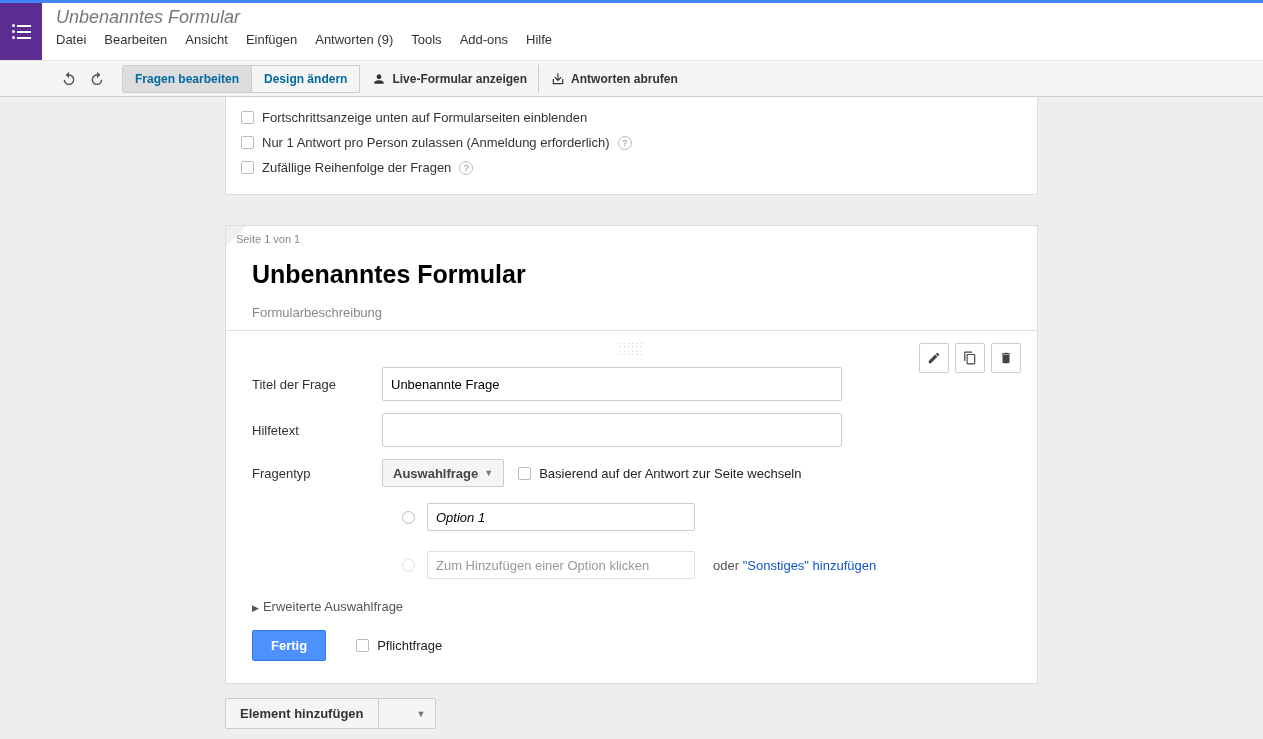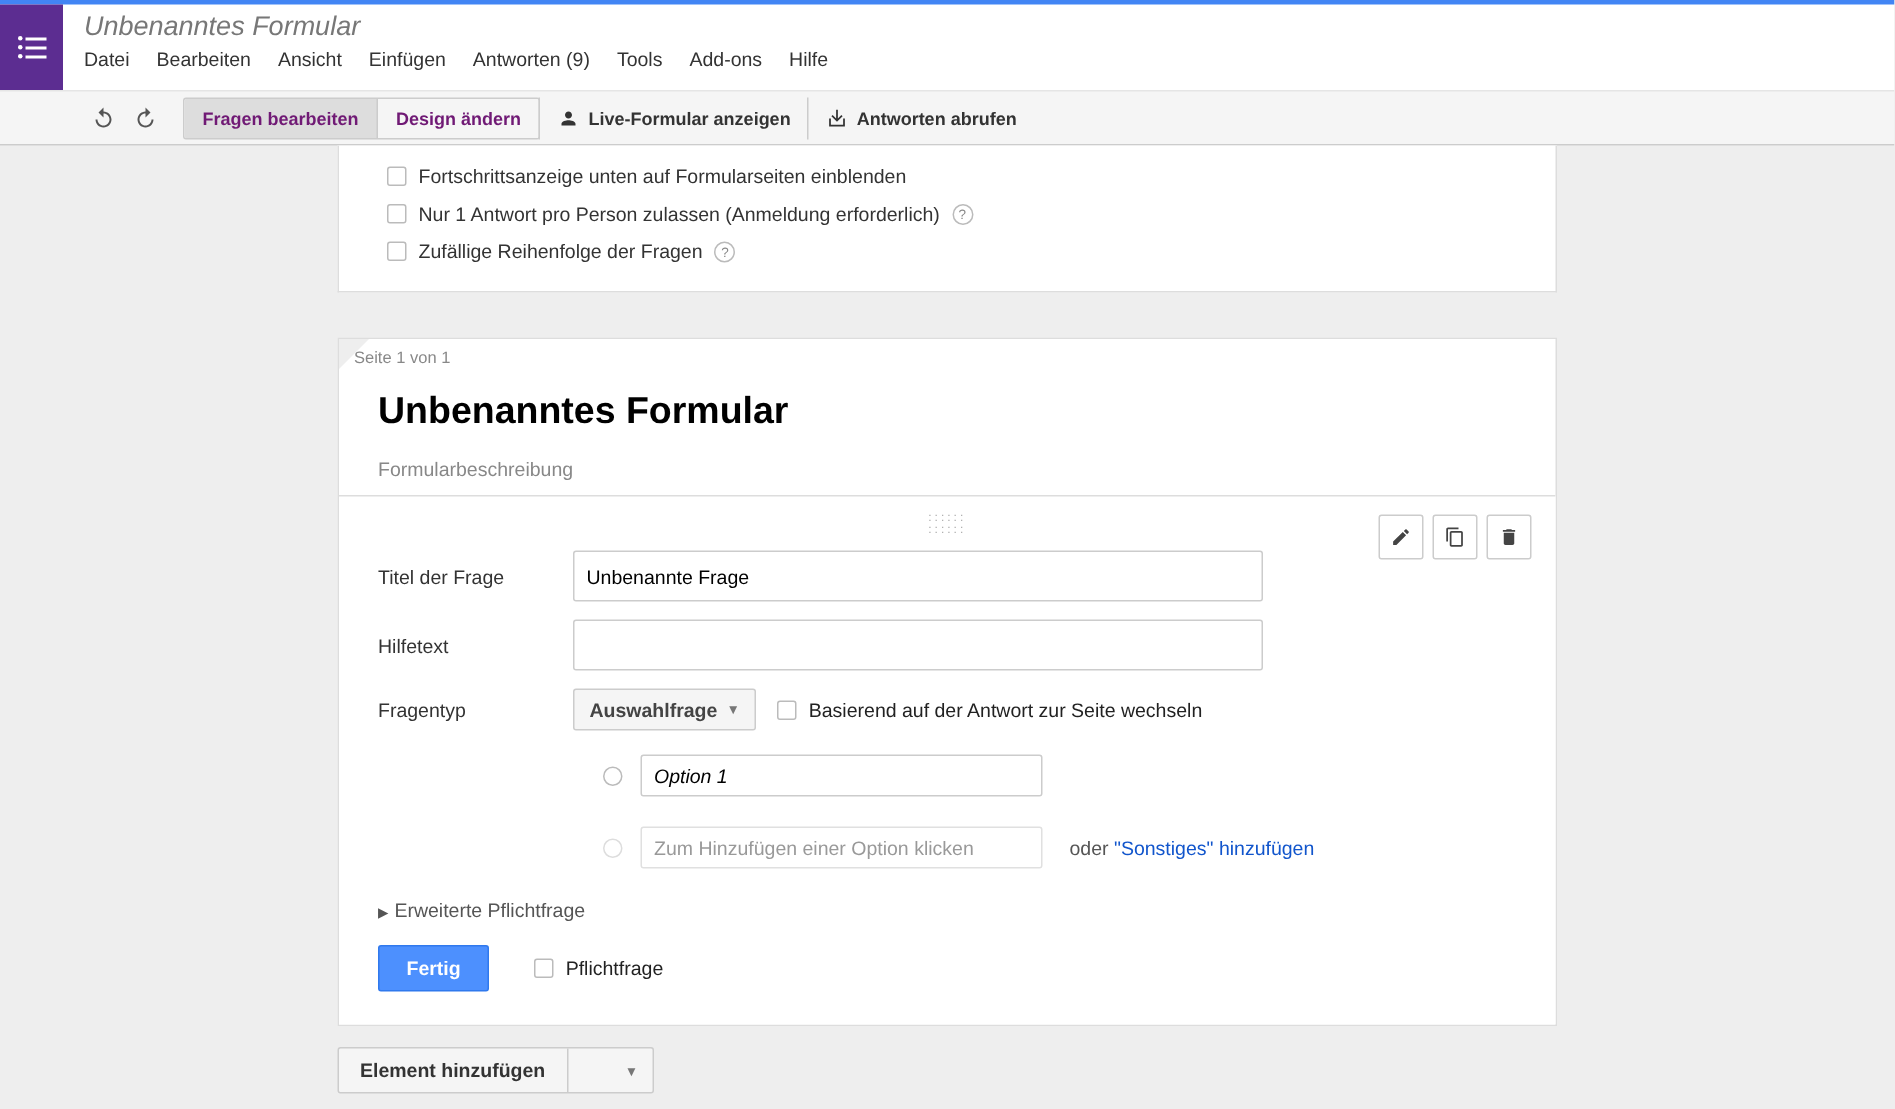--- a/index.html
+++ b/index.html
@@ -12,29 +12,29 @@
 .ham-dot { width:3px; height:3px; background:#fff; border-radius:50%; }
 .ham-line { width:14px; height:2px; background:#fff; }
 .top-content { flex:1; padding:4px 14px 0 14px; }
 .doc-title { font-size:18px; font-style:italic; color:#777; margin-bottom:2px; }
 .menubar { display:flex; gap:18px; color:#333; font-size:13px; }
 .menubar > div { cursor:pointer; padding:2px 0; }
 
 .toolbar { background:#f5f5f5; border-top:1px solid #e5e5e5; border-bottom:1px solid #ccc; height:37px; display:flex; align-items:center; padding:0 14px 0 58px; gap:0; }
 .tb-ico { width:22px; height:22px; display:flex; align-items:center; justify-content:center; color:#555; cursor:pointer; margin-right:6px; }
 .tb-group { display:flex; border:1px solid #ccc; border-radius:2px; overflow:hidden; margin-left:8px; }
-.tb-btn { padding:6px 12px; font-size:12px; font-weight:bold; color:#701a75; background:#f5f5f5; border-right:1px solid #ccc; cursor:pointer; display:flex; align-items:center; gap:6px; }
+.tb-btn { padding:6px 12px; font-size:12px; font-weight:bold; color:#0369a1; background:#f5f5f5; border-right:1px solid #ccc; cursor:pointer; display:flex; align-items:center; gap:6px; }
 .tb-btn:last-child { border-right:none; }
 .tb-btn.active { background:#ddd; }
 .tb-single { padding:7px 12px; font-size:12px; font-weight:bold; color:#333; cursor:pointer; display:flex; align-items:center; gap:6px; border-left:1px solid #ccc; margin-left:-1px; }
 
 .canvas { display:flex; justify-content:center; padding:0 0 40px 0; }
 .form-col { width:813px; }
 
-.options-panel { background:#fff; border:1px solid #ddd; border-top:none; padding:8px 20px 14px 32px; }
+.options-panel { background:#fff; border:1px solid #ddd; border-top:none; padding:8px 20px 14px 15px; }
 .opt-row { display:flex; align-items:center; gap:8px; padding:5px 0; font-size:13px; color:#333; }
 .cbx { width:13px; height:13px; border:1px solid #bbb; border-radius:2px; cursor:pointer; flex-shrink:0; }
 .help-q { width:14px; height:14px; border:1px solid #bbb; border-radius:50%; display:flex; align-items:center; justify-content:center; font-size:9px; color:#888; cursor:pointer; }
 
 .page-card { background:#fff; border:1px solid #ddd; margin-top:30px; position:relative; }
 .page-corner { position:absolute; top:0; left:0; width:0; height:0; border-top:20px solid #eee; border-right:20px solid transparent; }
 .page-corner-line { position:absolute; top:0; left:0; width:80px; height:28px; padding:7px 0 0 10px; font-size:11px; color:#888; }
 .page-hdr { padding:34px 26px 10px 26px; }
 .page-title { font-size:25px; font-weight:bold; color:#000; margin-bottom:16px; }
 .page-desc { font-size:13px; color:#888; }
@@ -200,21 +200,21 @@
           <div class="radio"></div>
           <input class="opt-input" value="Option 1" style="">
         </div>
         <div class="option-line">
           <div class="radio" style="border-color:#ddd"></div>
           <div class="opt-placeholder">Zum Hinzufügen einer Option klicken</div>
           <span class="or-text"><span>oder</span> <span class="link">"Sonstiges" hinzufügen</span></span>
         </div>
 
         <div class="adv">
-          <span class="tri">▶</span><span>Erweiterte Pflichtfrage</span>
+          <span class="tri">▶</span><span>Erweiterte Auswahlfrage</span>
         </div>
 
         <div class="done-row">
           <button class="done-btn">Fertig</button>
           <div style="display:flex;align-items:center;gap:8px">
             <div class="cbx"></div>
             <span>Pflichtfrage</span>
           </div>
         </div>
       </div>

